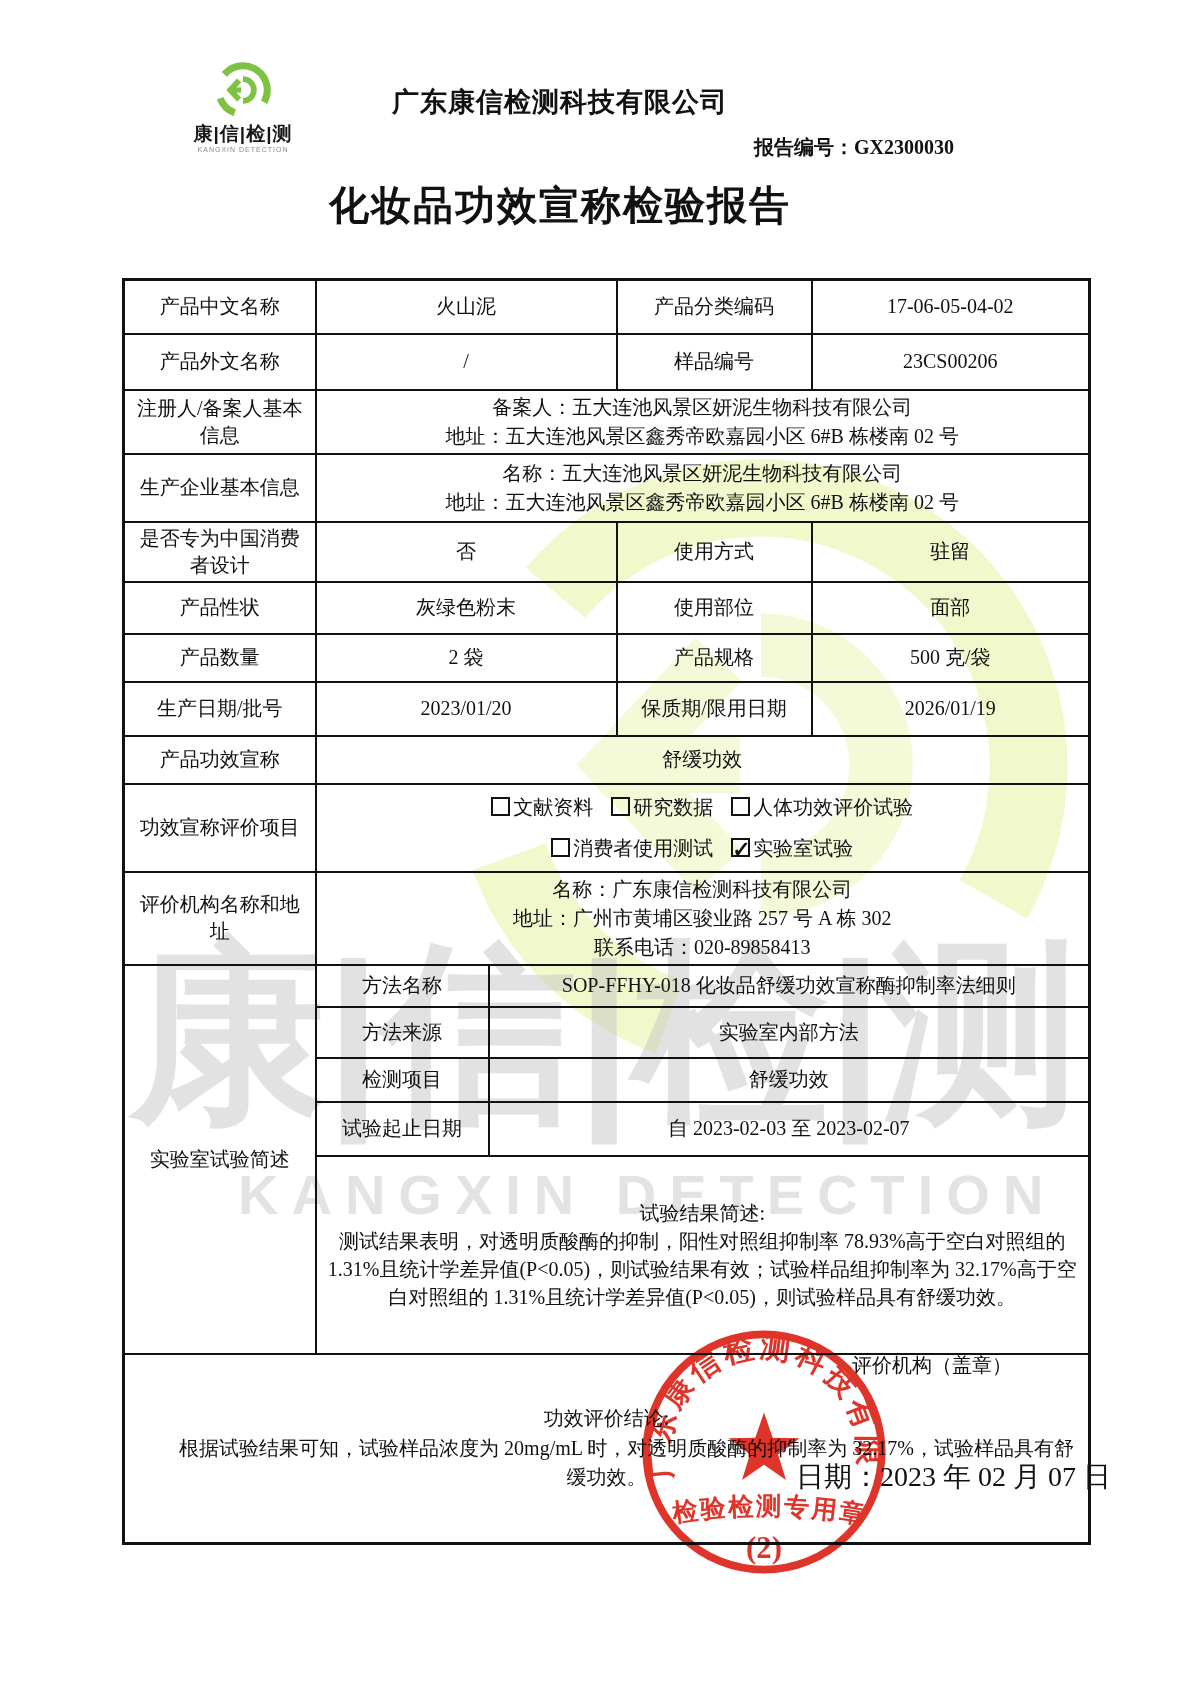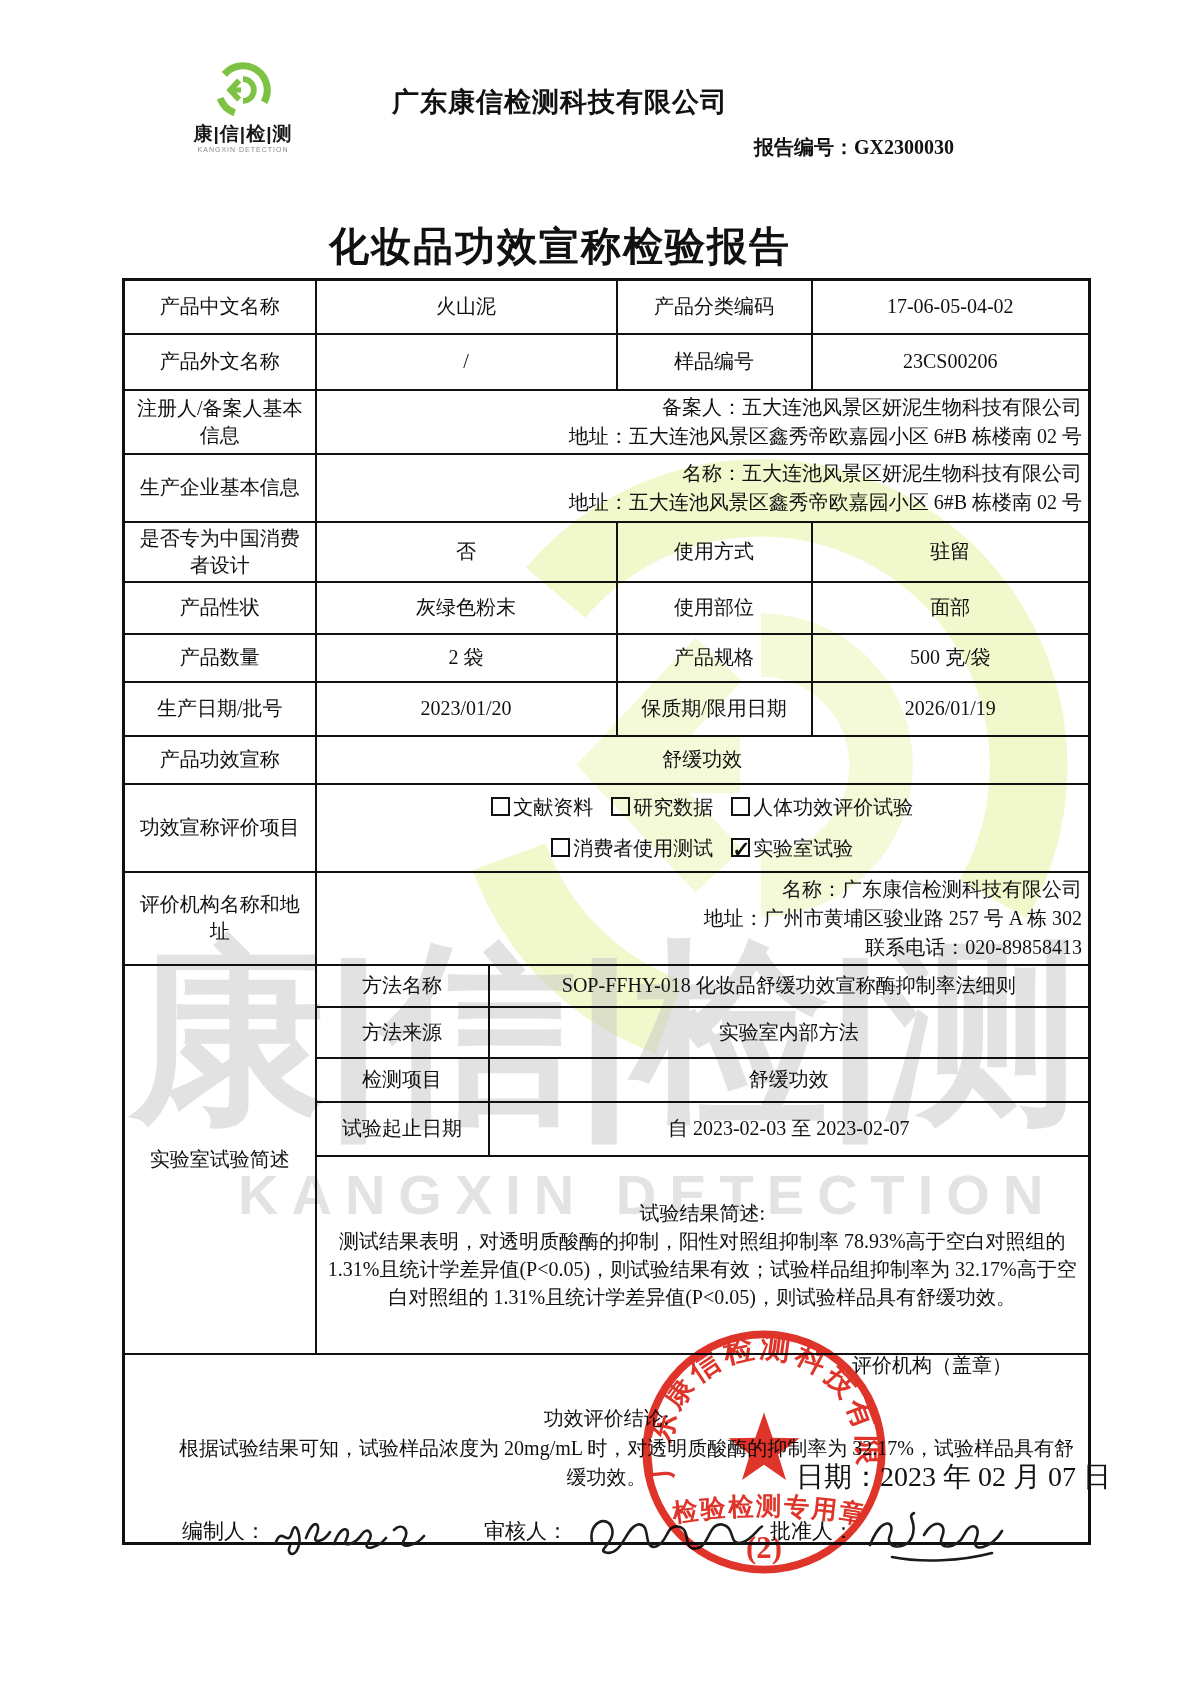--- a/index.html
+++ b/index.html
@@ -20,31 +20,31 @@
   .logo-icon{width:64px;height:64px;display:block;margin:0 auto 2px auto;}
   .logo-brand{font-family:"Liberation Sans","DejaVu Sans",sans-serif;font-weight:bold;
               font-size:19px;letter-spacing:1px;color:#171717;line-height:1.1;}
   .logo-en{font-family:"Liberation Sans","DejaVu Sans",sans-serif;font-size:7px;
            letter-spacing:1px;color:#8a8a8a;margin-top:1px;}
   .company-title{position:absolute;left:250px;top:84px;width:620px;text-align:center;z-index:2;
                  font-size:27px;font-weight:bold;letter-spacing:1px;}
   .report-no{position:absolute;left:754px;top:134px;z-index:2;font-size:20px;font-weight:bold;}
   .doc-title{position:absolute;left:230px;top:178px;width:660px;text-align:center;z-index:2;
              font-size:40px;font-weight:bold;letter-spacing:2px;
-             font-family:"Liberation Sans","DejaVu Sans",sans-serif;margin-top:41px;}
+             font-family:"Liberation Sans","DejaVu Sans",sans-serif;}
 
   
   table.report{position:absolute;left:122px;top:278px;width:966px;z-index:2;
                border-collapse:collapse;table-layout:fixed;background:transparent;
                border:3px solid #111;}
   table.report td{border:2px solid #111;font-size:20px;vertical-align:middle;
                   text-align:center;padding:2px 6px;background:transparent;}
   td.lab{padding:2px 20px;}
   td.left{text-align:left;padding:6px 16px;}
-  .line{line-height:29px;text-align:right;}
+  .line{line-height:29px;text-align:center;}
   .h54{height:54px}.h56{height:56px}.h67{height:55px}.h68{height:68px}.h60{height:60px}
   .h52{height:52px}.h48{height:48px}.h65{height:65px}.h85{height:85px}
   .h42{height:42px}.h45{height:51px}.h44{height:44px}.h41{height:54px}
   .h198{height:198px}.h190{height:190px}
 
   .cb-line{display:block;text-align:center;line-height:33px;white-space:nowrap;}
   .cb-item{display:inline-block;margin:4px 9px;}
   .cb-box{display:inline-block;width:15px;height:15px;border:2px solid #111;
           vertical-align:-2px;margin-right:3px;position:relative;background:#fff0;}
   .cb-box.checked:after{content:"\2713";position:absolute;left:-1px;top:-7px;
@@ -217,28 +217,14 @@
     </text>
     <text font-size="23" font-weight="bold" fill="#dd2418" letter-spacing="2" font-family="Liberation Serif, DejaVu Serif, serif">
       <textPath href="#bannerPath" startOffset="2">检验检测专用章</textPath>
     </text>
     <text x="120" y="216" text-anchor="middle" font-size="28" font-weight="bold" fill="#dd2418" font-family="Liberation Serif, DejaVu Serif, serif">(2)</text>
   </svg>
 
   <div class="seal-label">评价机构（盖章）</div>
   <div class="seal-date">日期：2023 年 02 月 07 日</div>
 
-  <div class="footer">
-    <span class="lbl" style="left:60px">编制人：</span>
-    <svg class="sig" style="left:146px;width:170px" viewBox="0 0 170 52">
-      <path d="M8,34 C14,18 20,40 24,24 C28,10 34,30 30,40 C26,50 18,46 22,38 M38,30 C46,8 54,16 48,28 C44,36 56,34 62,24 M66,36 C74,14 84,20 78,32 C74,40 88,36 94,26 C100,18 106,26 100,34 C94,44 110,40 118,30 M126,22 C134,14 142,22 136,32 C130,42 148,38 156,28"></path>
-    </svg>
-    <span class="lbl" style="left:362px">审核人：</span>
-    <svg class="sig" style="left:460px;width:190px" viewBox="0 0 190 55">
-      <path d="M10,35 C6,15 26,8 30,22 C34,36 14,44 24,46 C40,50 44,20 56,18 C70,16 60,44 74,40 C86,36 84,18 96,20 C110,22 100,44 114,42 C128,40 126,16 140,18 C154,20 146,40 160,36 C170,33 174,24 180,20"></path>
-    </svg>
-    <span class="lbl" style="left:648px">批准人：</span>
-    <svg class="sig" style="left:740px;width:160px" viewBox="0 0 160 58">
-      <path d="M8,40 C20,10 34,16 28,30 C22,44 44,46 50,32 C56,16 44,12 52,8 M62,30 C72,12 86,18 80,32 C74,46 96,44 102,30 C108,16 120,20 114,34 C108,48 130,44 140,26 M30,52 C60,58 100,56 130,48"></path>
-    </svg>
-  </div>
 
 </div>
 
 </body></html>

